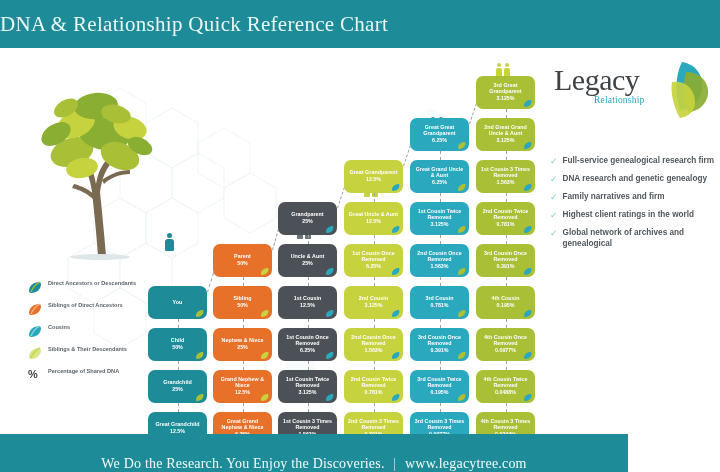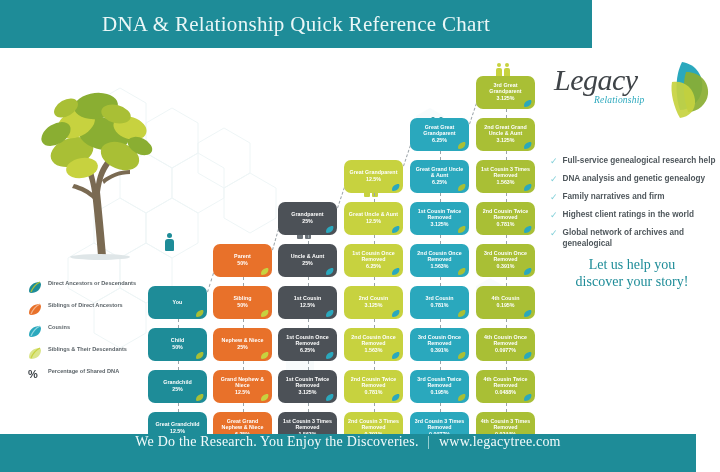--- a/index.html
+++ b/index.html
@@ -7,34 +7,34 @@
     width: 720px; height: 472px;
     font-family: "Liberation Sans", sans-serif;
     background: #ffffff;
     overflow: hidden;
     position: relative;
   }
   #page { position: relative; width: 720px; height: 472px; background: #fff; }
 
   
   .header {
-    position: absolute; left: 0; top: 0; width: 592px; height: 48px;
+    position: absolute; left: 0; top: 0; width: 720px; height: 48px;
     background: #1e8c98;
-    display: flex; align-items: center; justify-content: center;
+    display: flex; align-items: center; 
   }
   .header-title {
     font-family: "Liberation Serif", serif;
     font-size: 21px; color: #eaf7f7; letter-spacing: .3px;
   }
 
   
   .footer {
-    position: absolute; left: 0; bottom: 0; width: 696px; height: 38px;
+    position: absolute; left: 0; bottom: 0; width: 628px; height: 38px;
     background: #1e8c98;
-    display: flex; align-items: flex-start; justify-content: center;
+    display: flex; align-items: flex-end; justify-content: center;
   }
   .footer-text {
     font-family: "Liberation Serif", serif;
     font-size: 14px; color: #f2fbfb; letter-spacing: .2px;
   }
   .footer-divider { color: #bfe6e6; margin: 0 5px; }
 
   
   .canvas {
     position: absolute; left: 0; top: 48px; width: 720px; height: 386px;
@@ -92,21 +92,21 @@
 
   
   .legend { position: absolute; left: 28px; top: 232px; width: 112px; }
   .legend-row { display: flex; align-items: flex-start; gap: 6px; margin-bottom: 9px; }
   .legend-ico { width: 14px; height: 13px; flex: none; position: relative; }
   .legend-txt { font-size: 5.6px; color: #5c6469; line-height: 1.35; font-weight: bold; }
   .pct-glyph { font-size: 11px; font-weight: bold; color: #3d4348; line-height: 12px; }
 
   
   .rpanel { position: absolute; left: 548px; top: 8px; width: 168px; }
-  .logo-wrap { position: relative; height: 96px; font-style: italic; }
+  .logo-wrap { position: relative; height: 96px; }
   .logo-text {
     position: absolute; left: 6px; top: 10px;
     font-family: "Liberation Serif", serif;
     color: #3f4448;
   }
   .logo-l1 { font-size: 30px; line-height: 28px; letter-spacing: -.5px; }
   .logo-l2 { font-size: 30px; line-height: 30px; margin-left: 26px; letter-spacing: -.5px; }
   .logo-l3 {
     font-family: "Liberation Serif", serif;
     font-size: 9.5px; color: #2aa8bd; margin-left: 40px; margin-top: 1px;
@@ -596,44 +596,40 @@
         </svg>
         <div class="logo-text">
           <div class="logo-l1">Legacy</div>
           <div class="logo-l3">Relationship</div>
         </div>
       </div>
 
       <div class="bullets">
         <div class="bullet">
           <span class="check">✓</span>
-          <span class="bullet-txt">Full-service genealogical research help</span>
+          <span class="bullet-txt">Full-service genealogical research firm</span>
         </div>
         <div class="bullet">
           <span class="check">✓</span>
-          <span class="bullet-txt">DNA analysis and genetic genealogy</span>
+          <span class="bullet-txt">DNA research and genetic genealogy</span>
         </div>
         <div class="bullet">
           <span class="check">✓</span>
           <span class="bullet-txt">Family narratives and firm</span>
         </div>
         <div class="bullet">
           <span class="check">✓</span>
           <span class="bullet-txt">Highest client ratings in the world</span>
         </div>
         <div class="bullet">
           <span class="check">✓</span>
           <span class="bullet-txt">Global network of archives and genealogical</span>
         </div>
       </div>
 
-      <div class="cta">
-        <div>Let us help you</div>
-        <div>discover your story!</div>
-      </div>
     </div>
 
   </div>
 
   <div class="footer">
     <div class="footer-text">
       <span>We Do the Research. You Enjoy the Discoveries.</span>
       <span class="footer-divider">|</span>
       <span>www.legacytree.com</span>
     </div>

